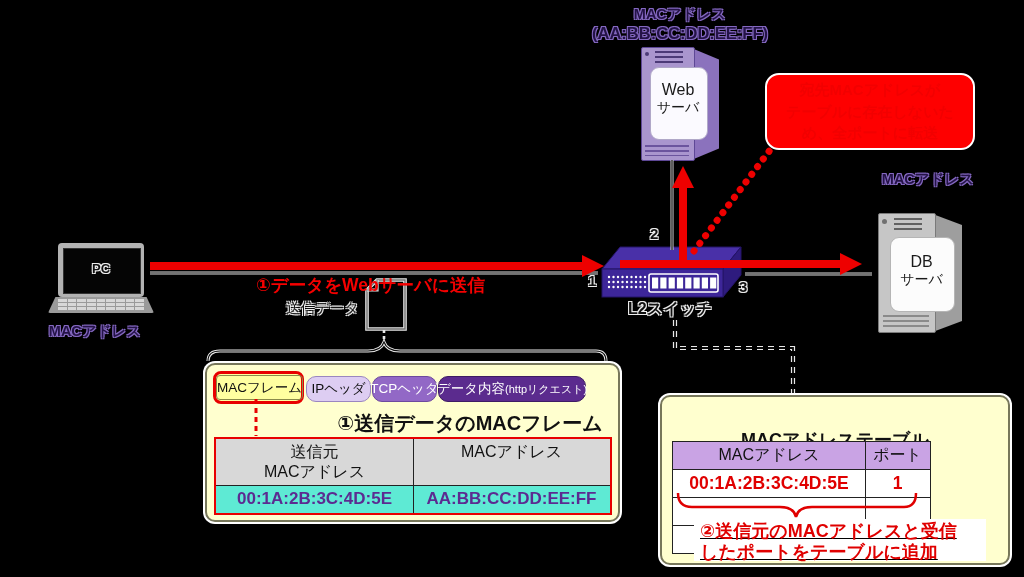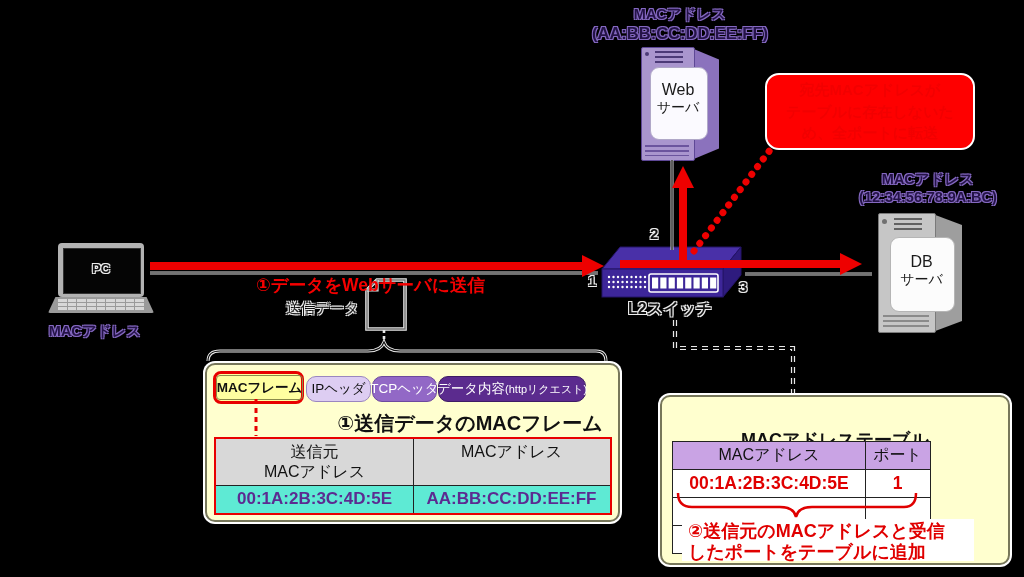--- a/index.html
+++ b/index.html
@@ -195,21 +195,20 @@
     <line x1="694" y1="251" x2="770" y2="150" stroke="#ee0000" stroke-width="7" stroke-linecap="round" stroke-dasharray="0.1 9.5"></line>
   </svg>
 
   <div class="abs center z5" style="left:575px;top:5px;width:210px;">
     <div class="halo-purple" style="font-size:14.5px;">MACアドレス</div>
     <div class="halo-purple" style="font-size:16.5px;">(AA:BB:CC:DD:EE:FF)</div>
   </div>
 
   <div class="abs center z5" style="left:832px;top:170px;width:192px;">
     <div class="halo-purple" style="font-size:14.5px;">MACアドレス</div>
-    <div class="halo-purple" style="font-size:14.5px;">(12:34:56:78:9A:BC)</div>
   </div>
 
   <div class="abs center z5" style="left:0;top:322px;width:190px;">
     <div class="halo-purple" style="font-size:14.5px;">MACアドレス</div>
   </div>
 
   <div class="abs red-label z5" style="left:256px;top:238px;font-size:17.5px;margin-top:35px;">①データをWebサーバに送信</div>
 
   <div class="abs halo-dark z5" style="left:286px;top:299px;font-size:14.5px;font-weight:normal;">送信データ</div>
 
@@ -219,21 +218,21 @@
   <div class="abs halo-dark z5" style="left:739px;top:278px;font-size:15px;">3</div>
 
   <div class="abs" id="hidden-box">
     <div>宛先MACアドレスが</div>
     <div>テーブルに存在しないた</div>
     <div>め、全ポートに転送</div>
   </div>
 
   <div class="abs panel" style="left:205px;top:363px;width:411px;height:155px;">
 
-    <div class="abs" style="left:6px;top:6px;width:85px;height:27px;border:3px solid #e80000;border-radius:8px;background:#ffffa0;font-weight:bold;">
+    <div class="abs" style="left:6px;top:6px;width:85px;height:27px;border:3px solid #e80000;border-radius:8px;background:#ffffa0;">
       <div class="seg" style="left:0;top:1px;width:85px;height:23px;color:#111;border:1px solid #8a8a4a;border-radius:4px;">MACフレーム</div>
     </div>
     <div class="seg" style="left:99px;width:63px;background:#ddcdf2;border:1px solid #9a86c0;color:#111;">IPヘッダ</div>
     <div class="seg" style="left:165px;width:63px;background:#9268c6;border:1px solid #6d4a9e;color:#fff;">TCPヘッダ</div>
     <div class="seg" style="left:231px;width:146px;background:#5b2b8e;border:1px solid #3e1c64;color:#fff;">
       <span>データ内容</span>
         <span style="font-size:11px;">(httpリクエスト)</span>
     </div>
 
     <div class="abs center" style="left:115px;top:45px;width:296px;font-size:20px;font-weight:bold;color:#111;">①送信データのMACフレーム</div>
@@ -261,21 +260,21 @@
       <div class="abs cellc" style="left:0;top:0;width:192px;height:27px;font-size:16px;color:#111;">MACアドレス</div>
       <div class="abs cellc" style="left:192px;top:0;width:65px;height:27px;font-size:16px;color:#111;">ポート</div>
       <div class="abs" style="left:0;top:55px;width:100%;height:0;border-top:1.2px solid #222;"></div>
       <div class="abs cellc" style="left:0;top:28px;width:192px;height:27px;font-size:17.5px;font-weight:bold;color:#e00000;">00:1A:2B:3C:4D:5E</div>
       <div class="abs cellc" style="left:192px;top:28px;width:65px;height:27px;font-size:17.5px;font-weight:bold;color:#e00000;">1</div>
       <div class="abs" style="left:0;top:56px;width:100%;height:27px;"></div>
       <div class="abs" style="left:0;top:83px;width:100%;height:0;border-top:1.2px solid #222;"></div>
       <div class="abs" style="left:0;top:84px;width:100%;height:27px;"></div>
     </div>
 
-    <div class="abs" style="left:20px;top:122px;width:286px;height:42px;background:#fff;padding-left:6px;z-index:2;">
+    <div class="abs" style="left:32px;top:122px;width:286px;height:42px;background:#fff;padding-left:6px;z-index:2;text-decoration:underline;">
       <div class="red-label" style="font-size:18px;line-height:1.15;margin-top:2px;color:#e00000;">②送信元のMACアドレスと受信</div>
       <div class="red-label" style="font-size:18px;line-height:1.15;color:#e00000;">したポートをテーブルに追加</div>
     </div>
   </div>
 
   <svg class="abs z4" style="left:0;top:0;" width="1024" height="577" viewBox="0 0 1024 577">
     <line x1="256" y1="399" x2="256" y2="436" stroke="#e80000" stroke-width="3" stroke-dasharray="5 4"></line>
     <path fill="none" stroke="#e00000" stroke-width="2.5" d="M678,493 Q678,507 692,507 L780,507 Q794,507 796,517 Q798,507 812,507 L904,507 Q916,507 916,493"></path>
   </svg>
 

